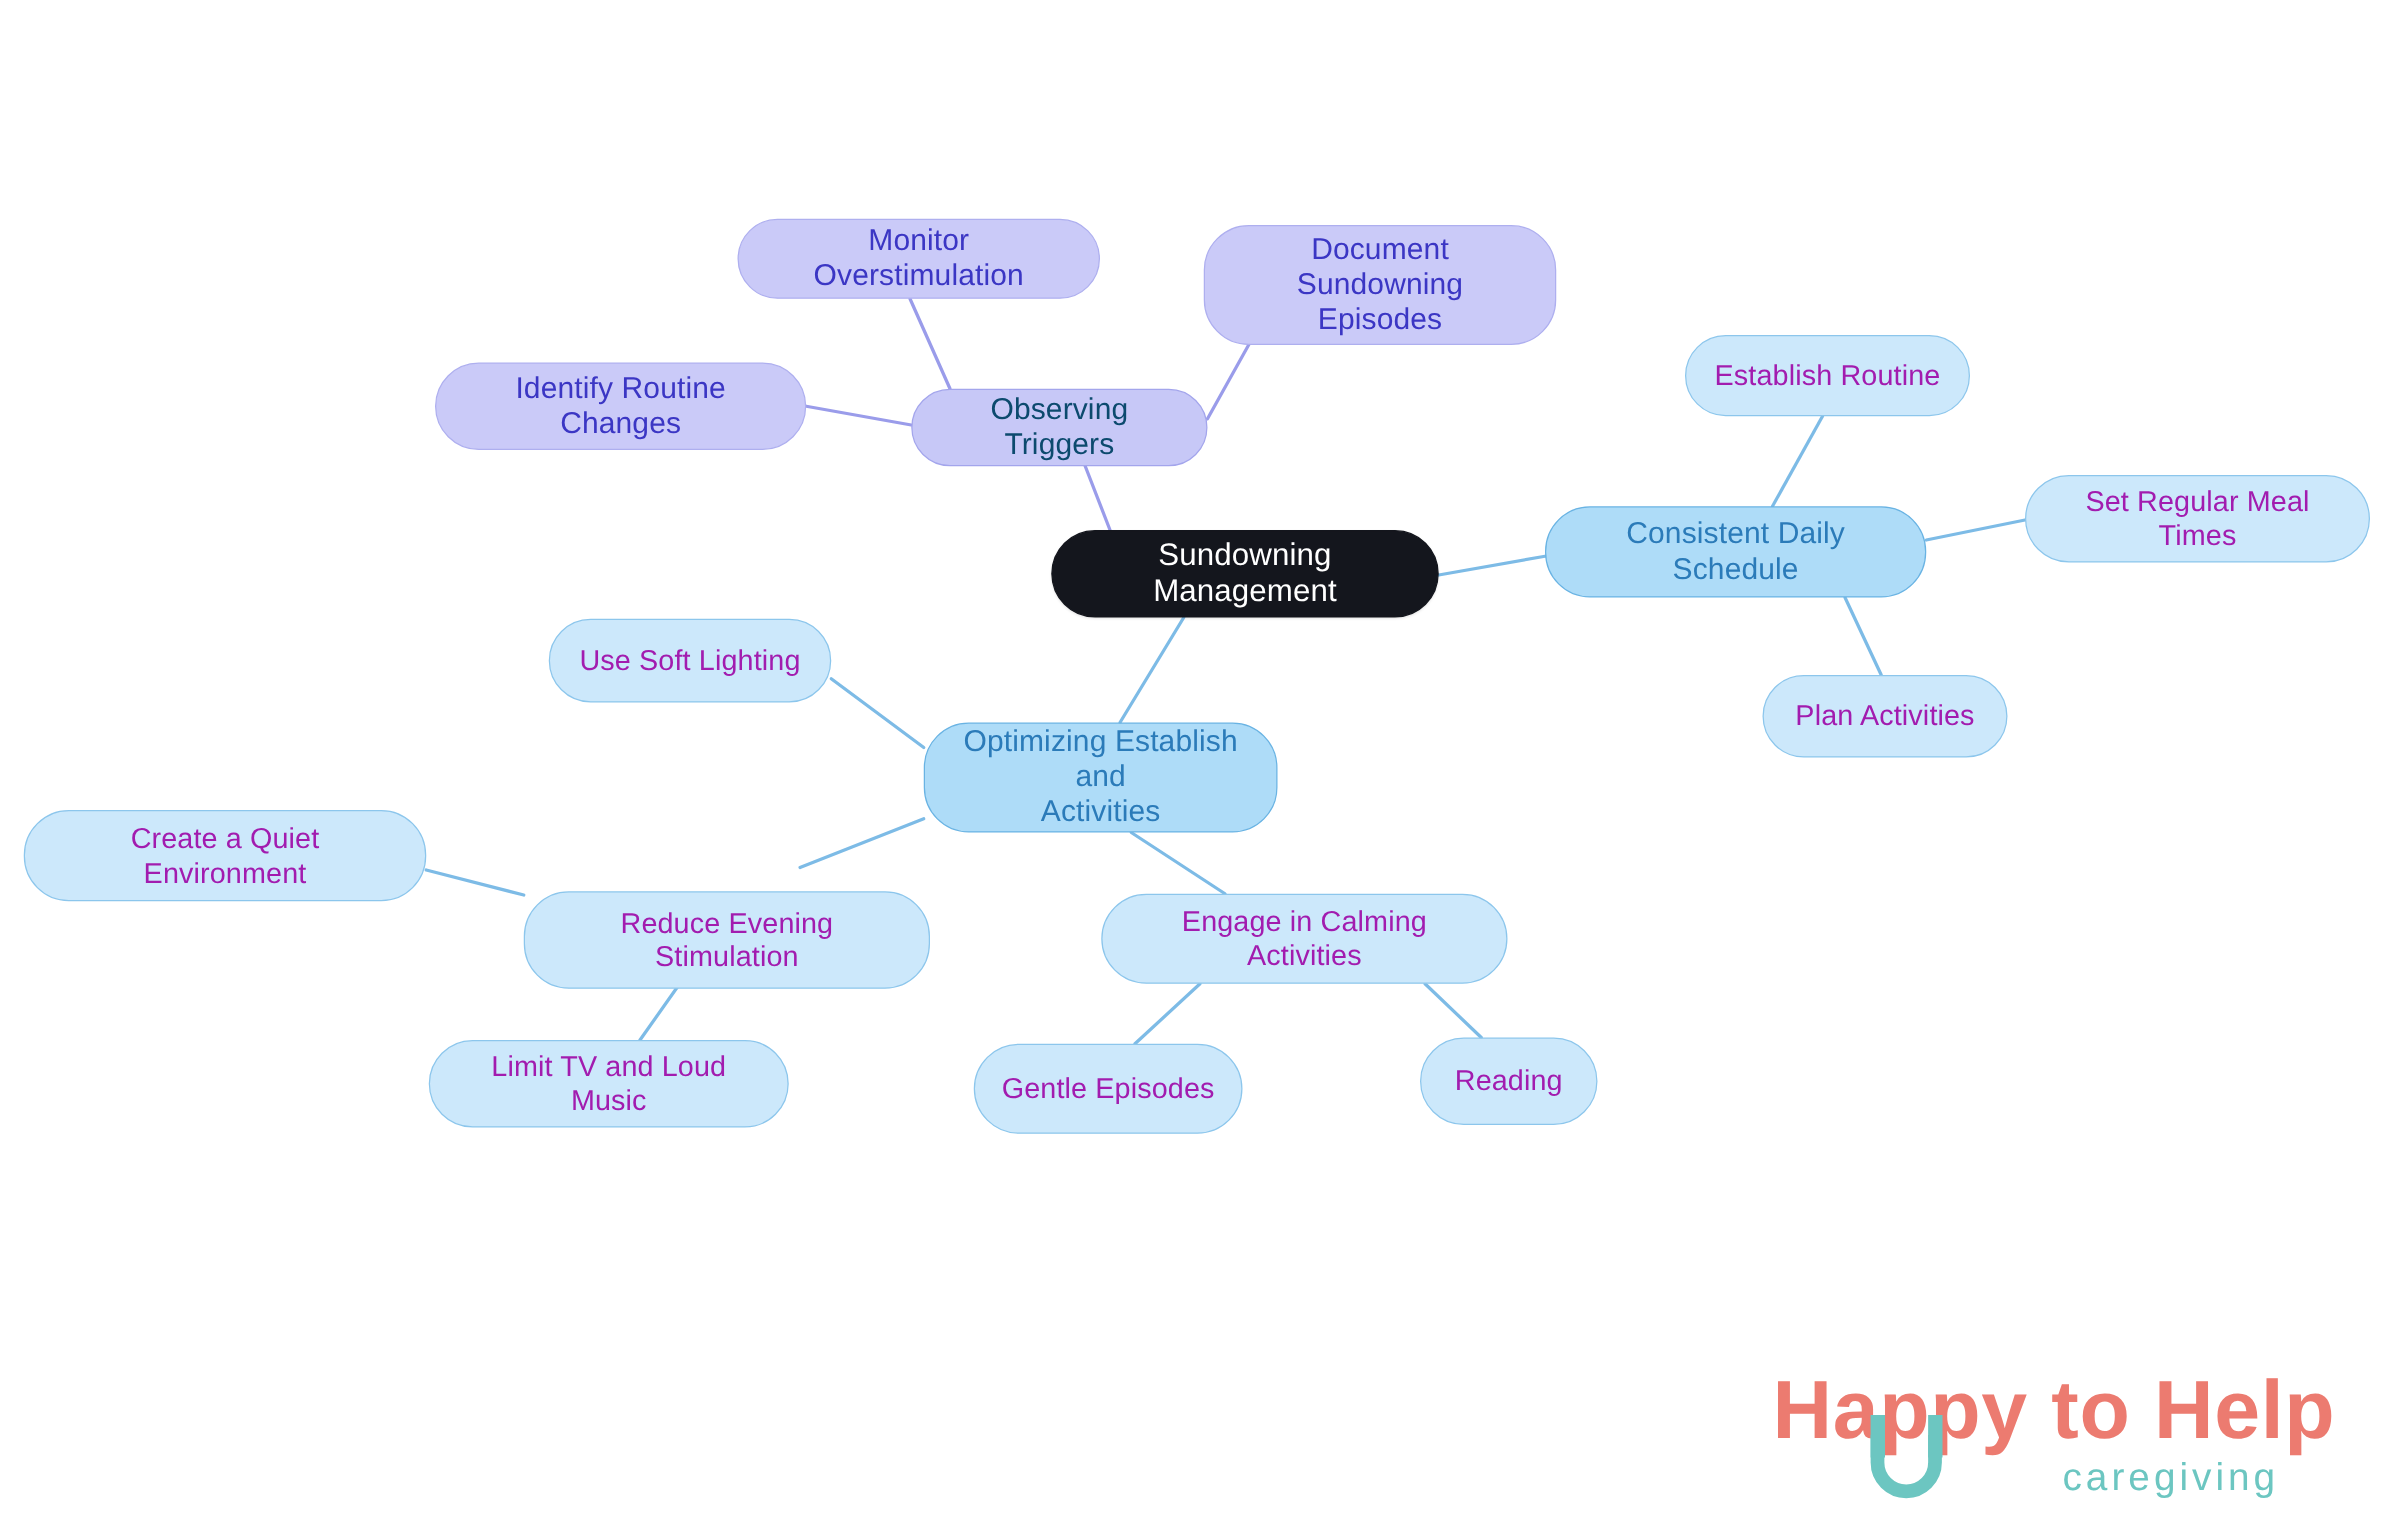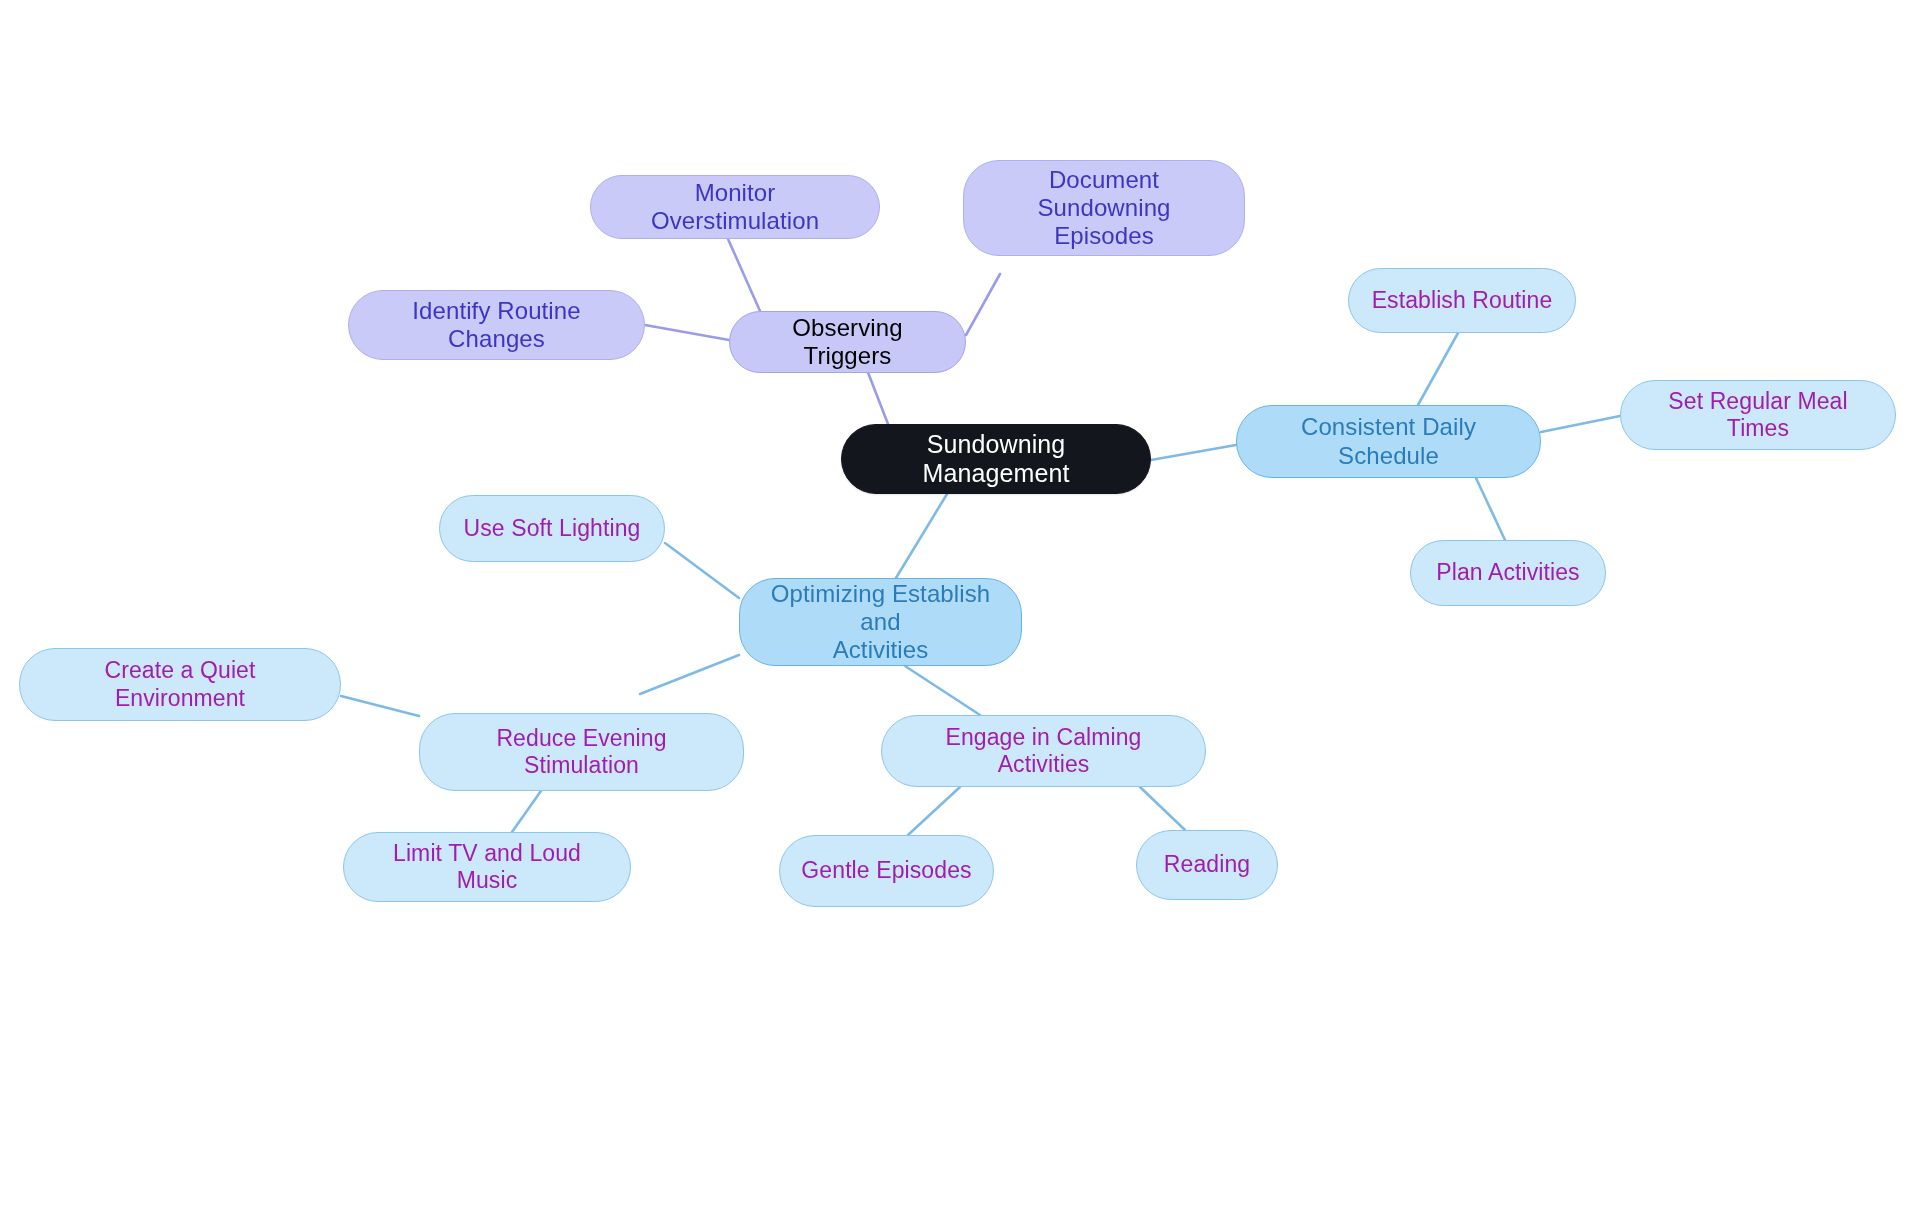--- a/index.html
+++ b/index.html
@@ -46,21 +46,21 @@
     background: #14161d;
     border: 1px solid #14161d;
     color: #ffffff;
     font-size: 25px;
     border-radius: 40px;
     box-shadow: 0 1px 2px rgba(0,0,0,0.10);
   }
   .node.purple {
     background: #c7c8f7;
     border: 1.3px solid #a3a5ec;
-    color: #000000;
+    color: #0c4a6e;
     font-size: 24px;
   }
   .node.purple-leaf {
     background: #cacaf8;
     border: 1.3px solid #aeafef;
     color: #3b36c4;
     font-size: 24px;
   }
   .node.blue {
     background: #aedcf8;
@@ -105,32 +105,41 @@
       <path d="M 560 764 L 512 832" stroke="#7dbbe6" stroke-width="2.6" fill="none" stroke-linecap="round"></path>
       <path d="M 905 666 L 980 715" stroke="#7dbbe6" stroke-width="2.6" fill="none" stroke-linecap="round"></path>
       <path d="M 960 787 L 908 835" stroke="#7dbbe6" stroke-width="2.6" fill="none" stroke-linecap="round"></path>
       <path d="M 1140 787 L 1185 830" stroke="#7dbbe6" stroke-width="2.6" fill="none" stroke-linecap="round"></path>
     </svg>
 
   <div id="nodes-layer">
       <div class="node root" style="left: 841px; top: 424px; width: 310px; height: 70px;">Sundowning Management</div>
       <div class="node purple" style="left: 729px; top: 311px; width: 237px; height: 62px;">Observing Triggers</div>
       <div class="node purple-leaf" style="left: 590px; top: 175px; width: 290px; height: 64px;">Monitor Overstimulation</div>
-      <div class="node purple-leaf" style="left: 963px; top: 160px; width: 282px; height: 96px;">Document Sundowning
+      <div class="node purple-leaf" style="left: 963px; top: 180px; width: 282px; height: 96px;">Document Sundowning
 Episodes</div>
       <div class="node purple-leaf" style="left: 348px; top: 290px; width: 297px; height: 70px;">Identify Routine Changes</div>
       <div class="node blue" style="left: 1236px; top: 405px; width: 305px; height: 73px;">Consistent Daily Schedule</div>
       <div class="node blue-leaf" style="left: 1348px; top: 268px; width: 228px; height: 65px;">Establish Routine</div>
       <div class="node blue-leaf" style="left: 1620px; top: 380px; width: 276px; height: 70px;">Set Regular Meal Times</div>
       <div class="node blue-leaf" style="left: 1410px; top: 540px; width: 196px; height: 66px; text-align: center;">Plan Activities</div>
       <div class="node blue" style="left: 739px; top: 578px; width: 283px; height: 88px;">Optimizing Establish and
 Activities</div>
       <div class="node blue-leaf" style="left: 439px; top: 495px; width: 226px; height: 67px;">Use Soft Lighting</div>
       <div class="node blue-leaf" style="left: 419px; top: 694px; width: 325px; height: 78px; margin-top: 19px;">Reduce Evening Stimulation</div>
       <div class="node blue-leaf" style="left: 19px; top: 648px; width: 322px; height: 73px;">Create a Quiet Environment</div>
       <div class="node blue-leaf" style="left: 343px; top: 832px; width: 288px; height: 70px;">Limit TV and Loud Music</div>
       <div class="node blue-leaf" style="left: 881px; top: 715px; width: 325px; height: 72px;">Engage in Calming Activities</div>
       <div class="node blue-leaf" style="left: 779px; top: 835px; width: 215px; height: 72px;">Gentle Episodes</div>
       <div class="node blue-leaf" style="left: 1136px; top: 830px; width: 142px; height: 70px;">Reading</div>
     </div>
 
+  <div id="logo">
+    <svg viewBox="0 0 470 118" xmlns="http://www.w3.org/2000/svg" aria-hidden="true">
+      <text id="logo-line1" x="0" y="62" font-family="Liberation Sans, sans-serif" font-size="66" font-weight="bold" letter-spacing="0.5" fill="#ec7b70">Happy to Help</text>
+      <text id="logo-line2" x="232" y="104" font-family="Liberation Sans, sans-serif" font-size="31" letter-spacing="3.2" fill="#6cc6c1">caregiving</text>
+      <path d="M 84 60 L 84 82 A 23 23 0 0 0 130 82 L 130 60" fill="none" stroke="#6cc6c1" stroke-width="11" stroke-linecap="butt"></path>
+      <rect x="78.5" y="44" width="11.5" height="34" fill="#6cc6c1"></rect>
+      <rect x="124.5" y="44" width="11.5" height="34" fill="#6cc6c1"></rect>
+    </svg>
+  </div>
 
 </div>
 
 </body></html>

